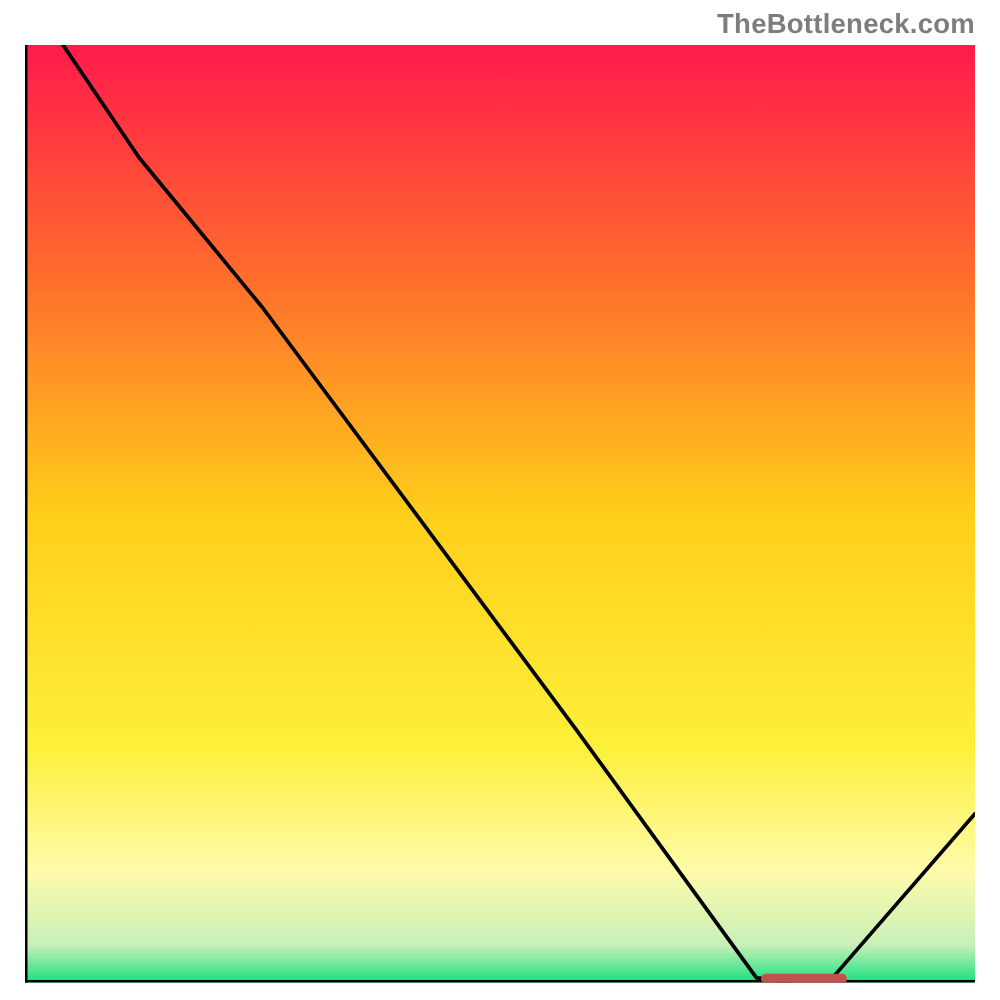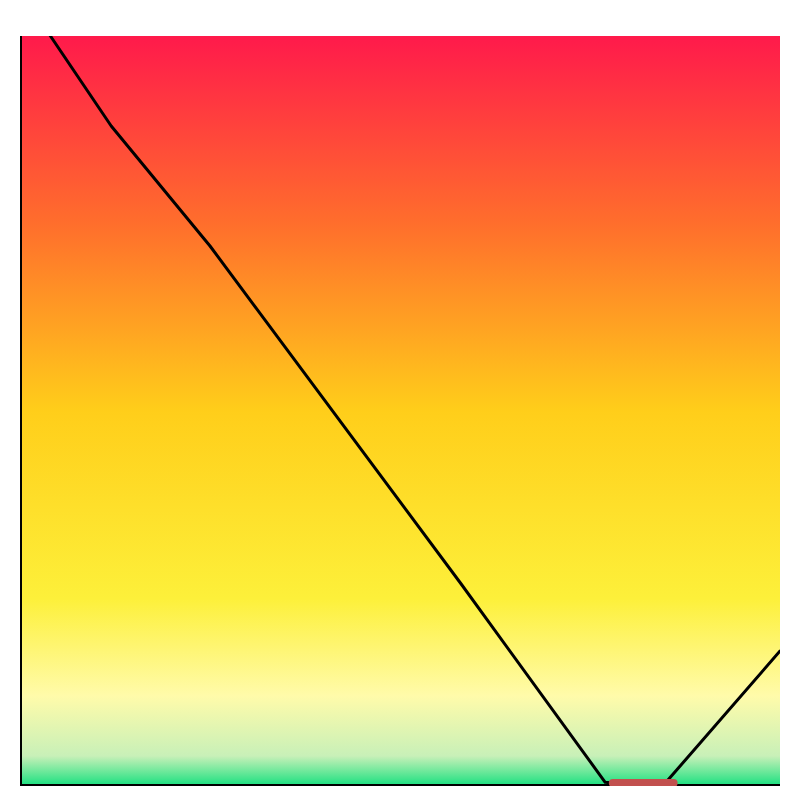--- a/index.html
+++ b/index.html
@@ -55,20 +55,21 @@
     pointer-events: none;
   }
   .curve { fill: none; stroke: #000; stroke-width: 3; stroke-linejoin: round; stroke-linecap: round; }
   .marker { stroke: #c2504e; stroke-width: 8; stroke-linecap: round; }
 </style>
 </head>
 <body>
 
 <div class="stage">
 
+  <div class="watermark">TheBottleneck.com</div>
 
   <svg class="plot" viewBox="0 0 760 750" preserveAspectRatio="none">
     <defs>
       <linearGradient id="bg-grad" x1="0" y1="0" x2="0" y2="1">
           <stop offset="0%" stop-color="#ff1a4b"></stop>
           <stop offset="25%" stop-color="#ff6e2c"></stop>
           <stop offset="50%" stop-color="#ffce1a"></stop>
           <stop offset="75%" stop-color="#fdf03a"></stop>
           <stop offset="88%" stop-color="#fffbaa"></stop>
           <stop offset="96%" stop-color="#c8f0b8"></stop>

